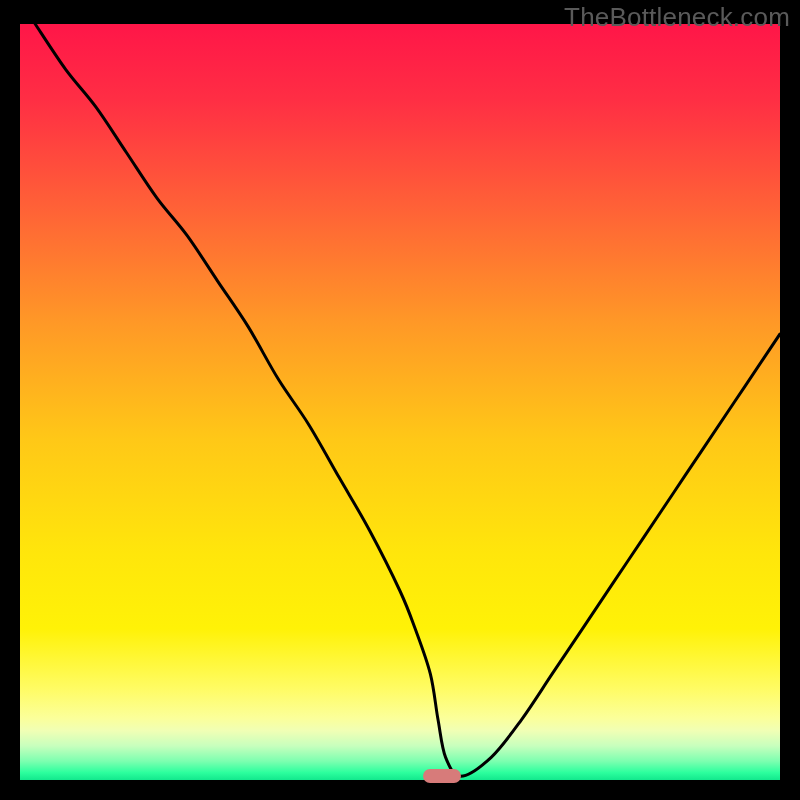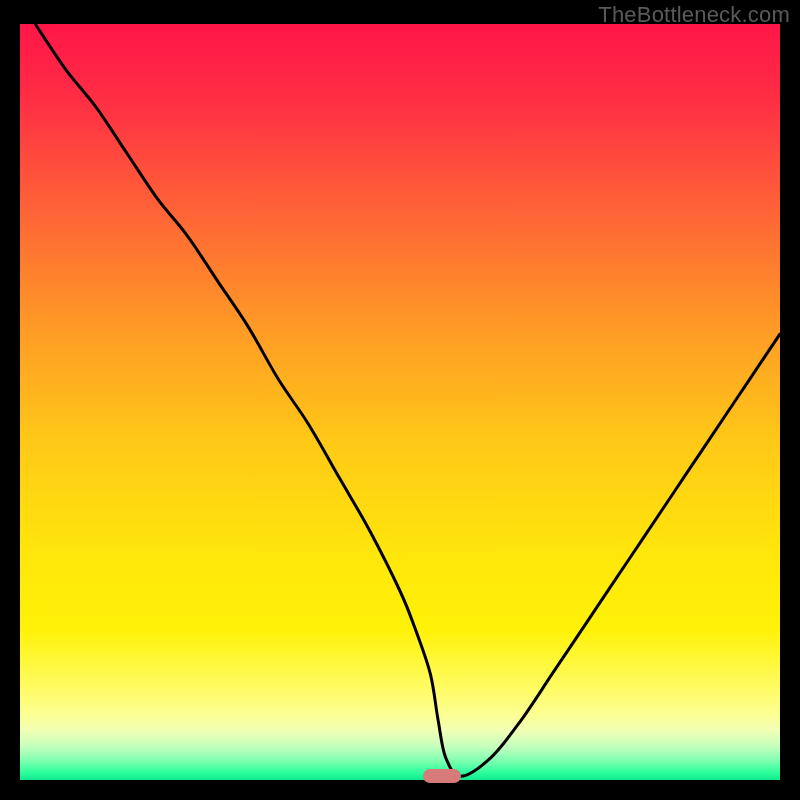--- a/index.html
+++ b/index.html
@@ -15,21 +15,21 @@
     position: relative;
     width: 800px;
     height: 800px;
     background: #000;
   }
   .watermark {
     position: absolute;
     top: 2px;
     right: 10px;
     color: #5a5a5a;
-    font-size: 22px;
+    font-size: 26px;
     font-weight: 500;
     letter-spacing: 0.2px;
     z-index: 10;
   }
   .plot-area {
     position: absolute;
     left: 20px;
     top: 24px;
     width: 760px;
     height: 756px;

